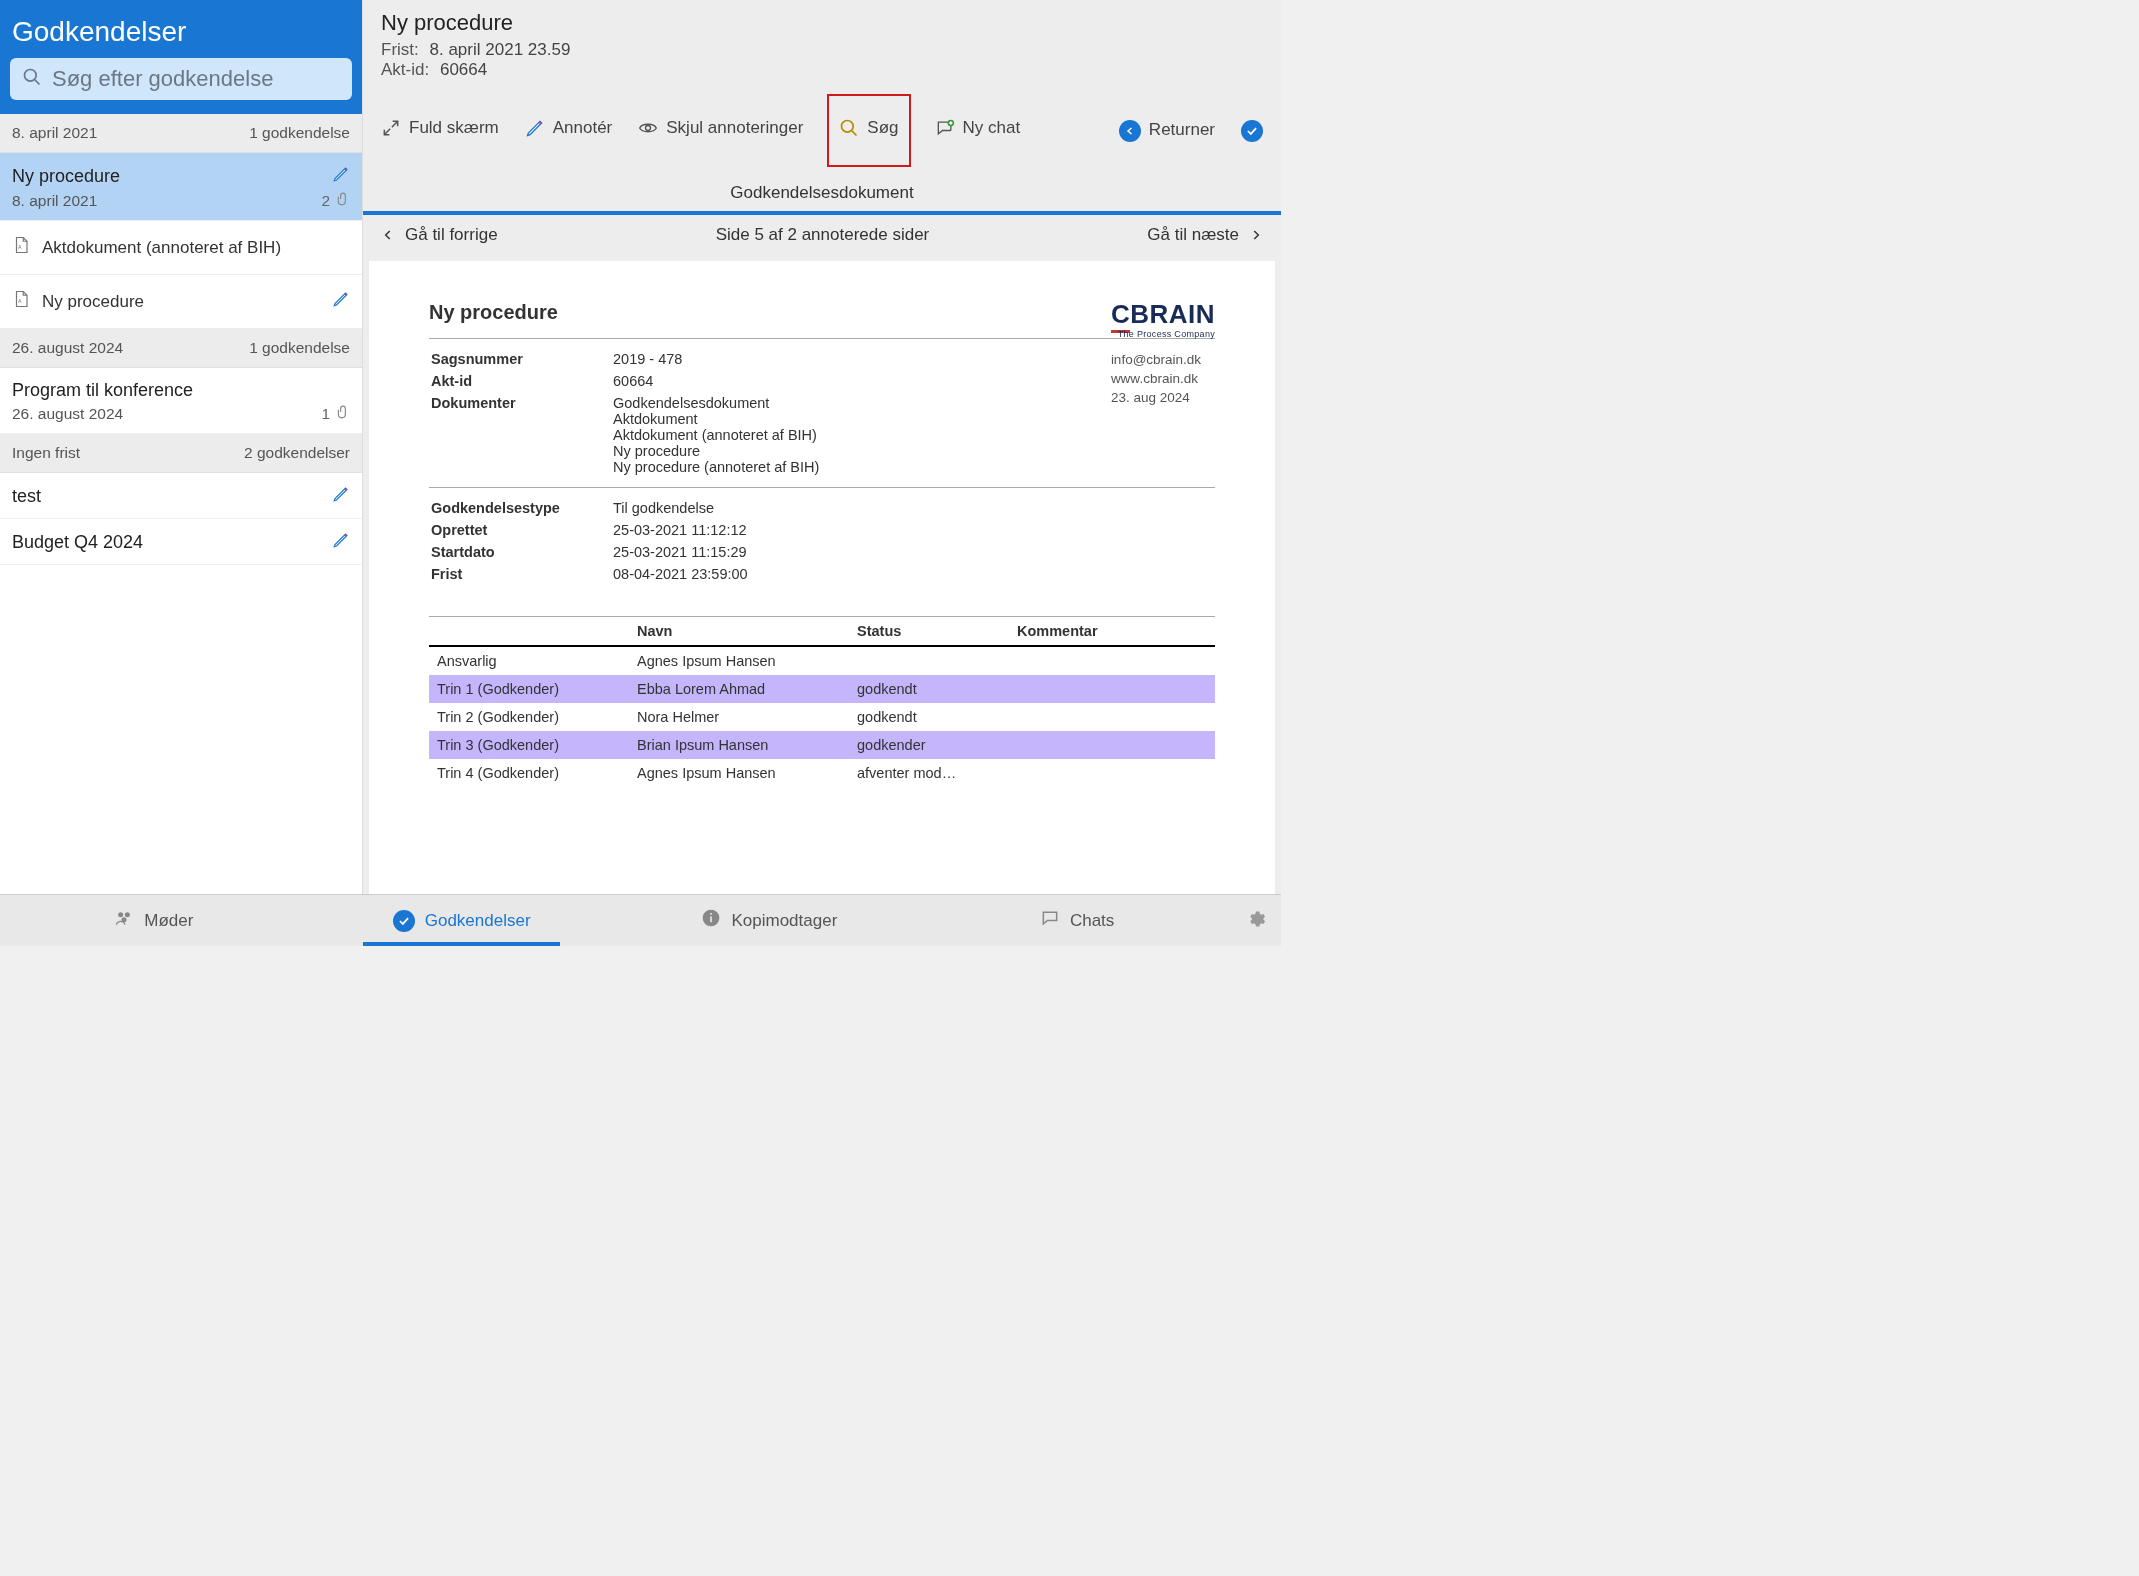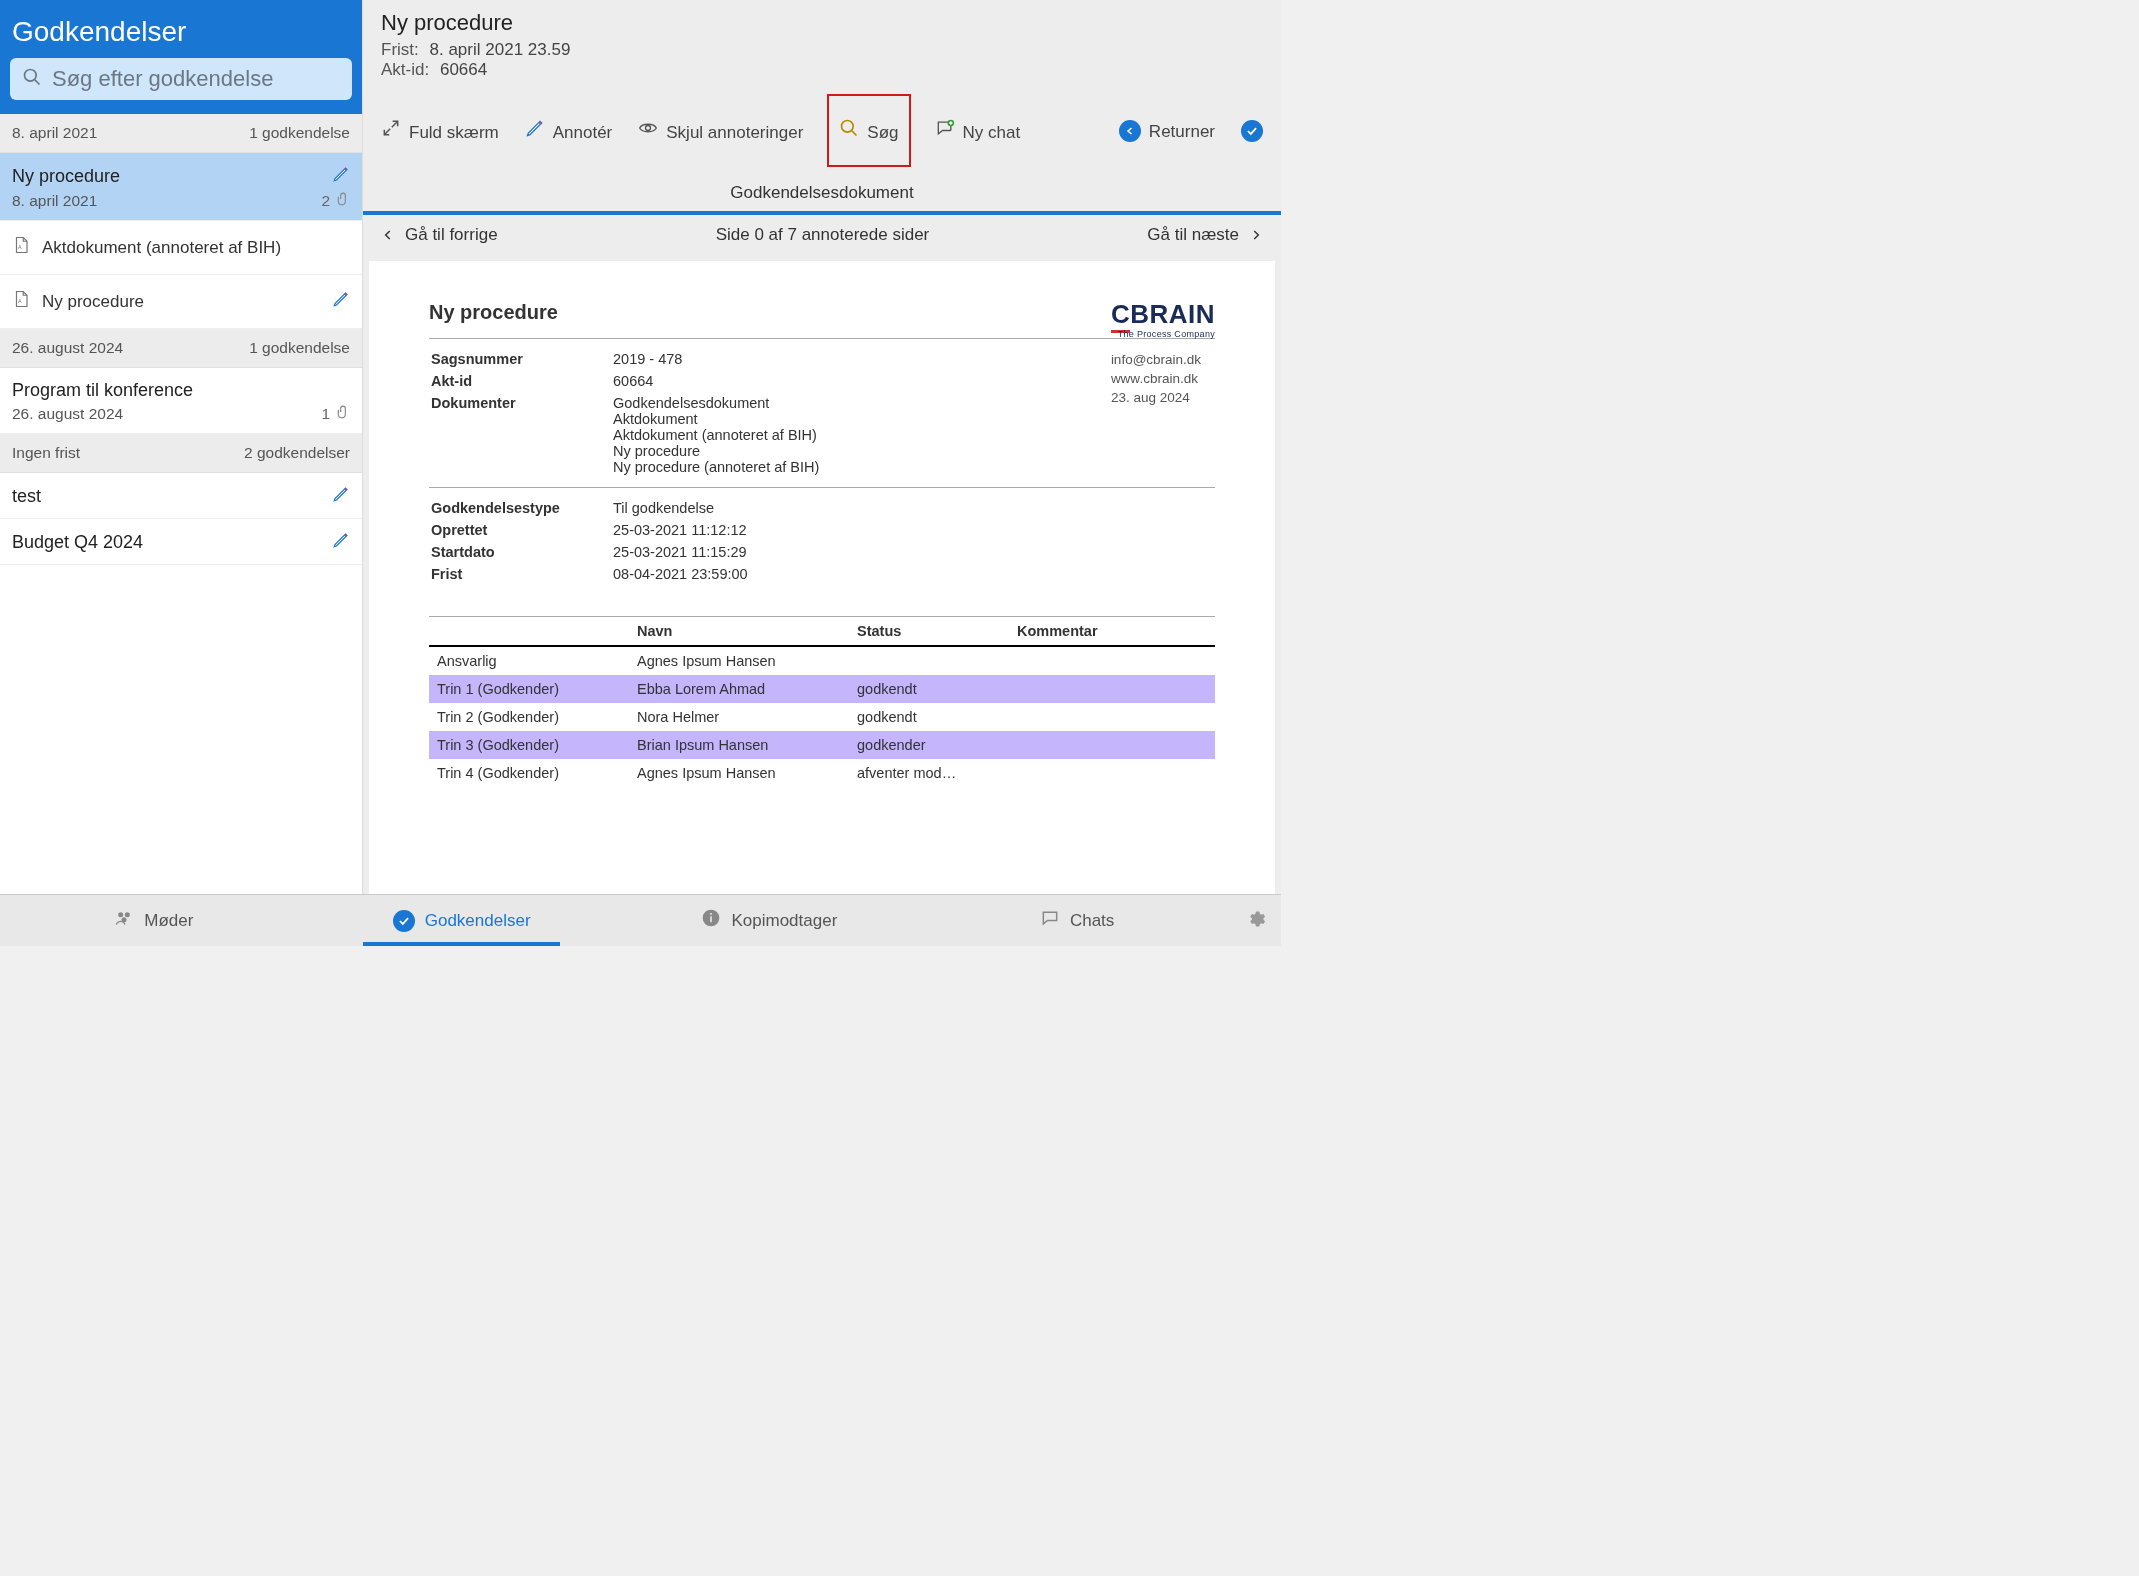--- a/index.html
+++ b/index.html
@@ -130,21 +130,21 @@
   .main-sub .lbl { color: #555; margin-right: 6px; }
 
   .toolbar {
     display: flex;
     align-items: center;
     gap: 26px;
     padding: 14px 18px 12px 18px;
     font-size: 17px;
     color: #444;
   }
-  .toolbar .tb-btn { display: flex; align-items: flex-end; gap: 8px; cursor: pointer; }
+  .toolbar .tb-btn { display: flex; align-items: flex-start; gap: 8px; cursor: pointer; }
   .toolbar .tb-btn.highlight {
     border: 2.5px solid #d21919;
     padding: 22px 10px;
     margin: -6px -2px;
   }
   .toolbar .ico svg { width: 20px; height: 20px; }
   .toolbar .spacer { flex: 1; }
   .ico-check { display:inline-flex; width:22px; height:22px; border-radius:50%; background:#1976d2; align-items:center; justify-content:center; }
   .ico-check svg { width:14px; height:14px; stroke:#fff; stroke-width:3; fill:none; }
   .ico-back { display:inline-flex; width:22px; height:22px; border-radius:50%; background:#1976d2; align-items:center; justify-content:center; }
@@ -427,21 +427,21 @@
 
       <div class="doc-tab">Godkendelsesdokument</div>
 
       <div class="pager">
         <div class="nav">
           <svg viewBox="0 0 24 24">
               <path d="M15 5 L8 12 L15 19"></path>
             </svg>
           <span>Gå til forrige</span>
         </div>
-        <div>Side 0 af 7 annoterede sider</div>
+        <div>Side 5 af 2 annoterede sider</div>
         <div class="nav">
           <span>Gå til næste</span>
           <svg viewBox="0 0 24 24">
               <path d="M9 5 L16 12 L9 19"></path>
             </svg>
         </div>
       </div>
 
       <div class="doc-viewport">
         <div class="page">

